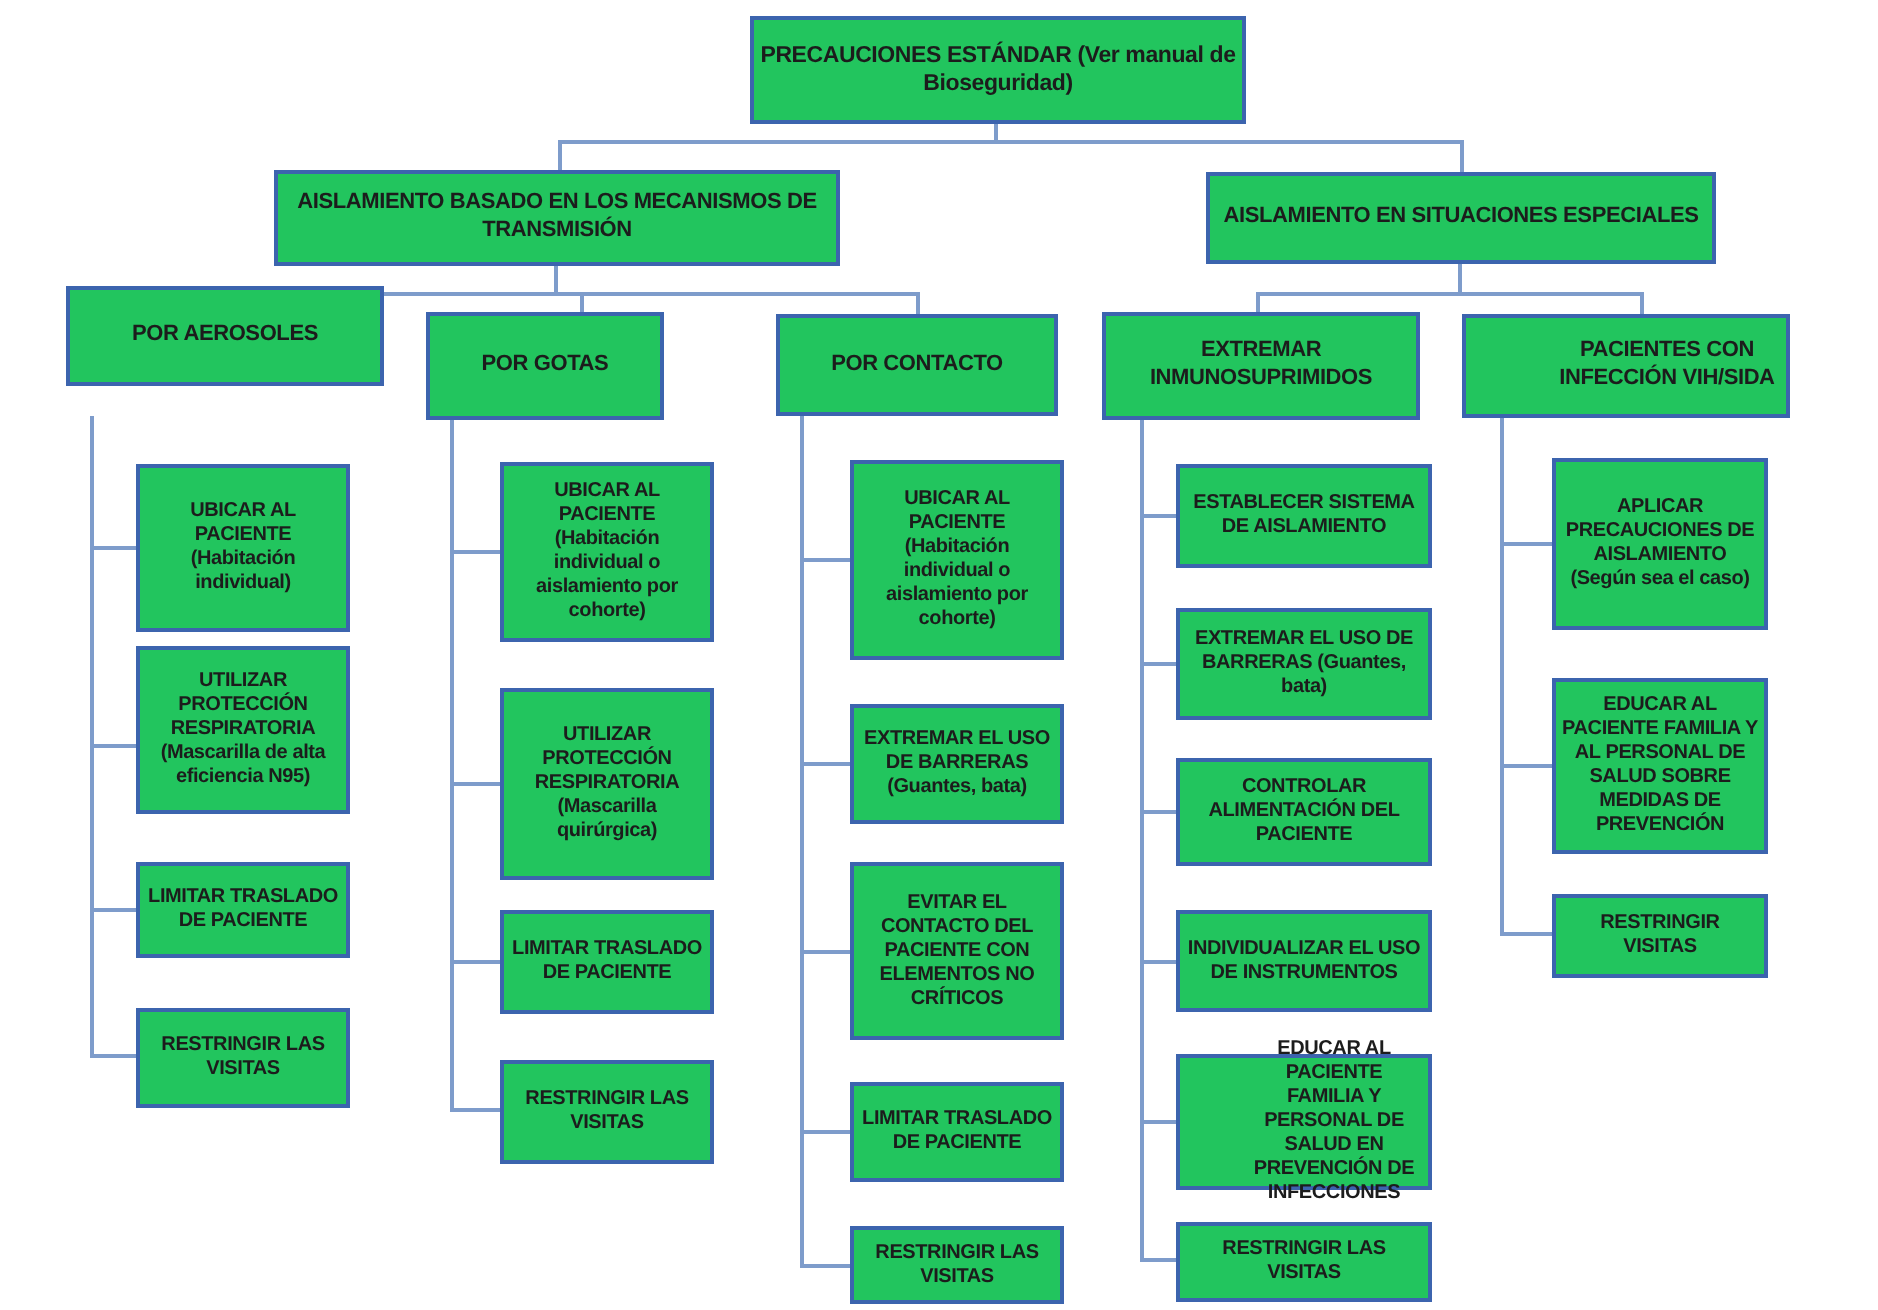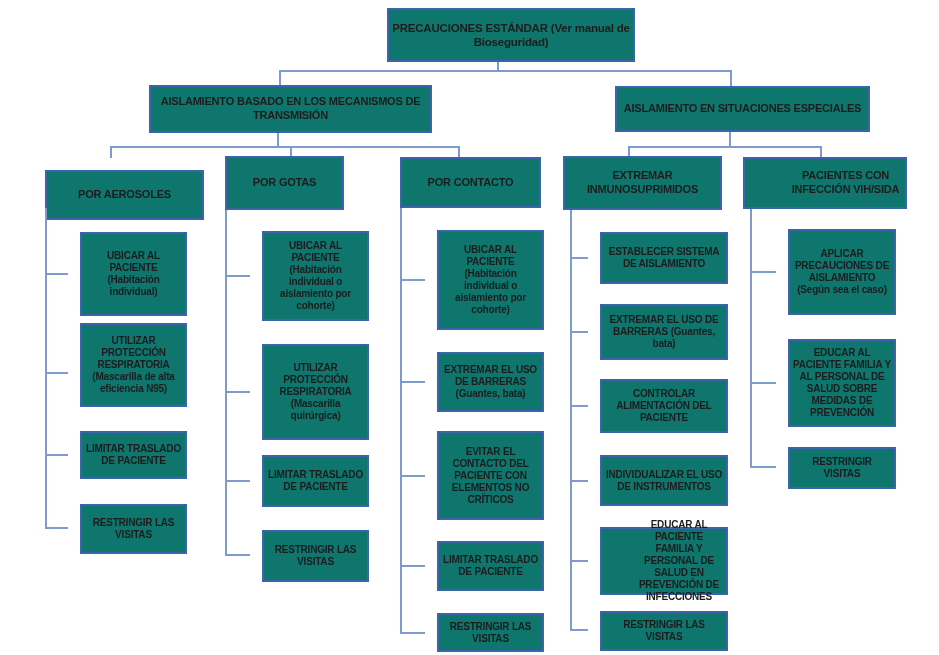--- a/index.html
+++ b/index.html
@@ -13,29 +13,28 @@
     position:relative;
     width:939px;height:655px;
     background:var(--bg);
     font-family:"Liberation Sans", sans-serif;
     overflow:hidden;
   }
   .node{
     position:absolute;
     box-sizing:border-box;
     border:2px solid var(--border);
-    background:#0f766e;
+    background:#22c55e;
     display:flex;align-items:center;justify-content:center;
     text-align:center;
     font-weight:bold;
     color:var(--text);
     padding:2px 3px;
     line-height:1.25;
     letter-spacing:-0.2px;
-    margin-left:12px;
   }
   .root-node{font-size:11.5px;}
   .branch-node{font-size:11px;}
   .col-node{font-size:11px;}
   .item-node{font-size:10px;line-height:1.2;}
   .hline,.vline{position:absolute;background:var(--line);}
   .hline{height:2px;}
   .vline{width:2px;}
 </style>
 </head>
@@ -57,21 +56,21 @@
   <div class="hline" style="left:110px;top:146px;width:350px;"></div>
   <div class="vline" style="left:110px;top:146px;height:12px;"></div>
   <div class="vline" style="left:290px;top:146px;height:10px;"></div>
   <div class="vline" style="left:458px;top:146px;height:11px;"></div>
 
   <div class="vline" style="left:729px;top:132px;height:15px;"></div>
   <div class="hline" style="left:628px;top:146px;width:194px;"></div>
   <div class="vline" style="left:628px;top:146px;height:10px;"></div>
   <div class="vline" style="left:820px;top:146px;height:11px;"></div>
 
-  <div class="node col-node" style="left:33px;top:170px;width:159px;height:50px;">POR AEROSOLES</div>
+  <div class="node col-node" style="left:33px;top:143px;width:159px;height:50px;">POR AEROSOLES</div>
   <div class="node col-node" style="left:213px;top:156px;width:119px;height:54px;">POR GOTAS</div>
   <div class="node col-node" style="left:388px;top:157px;width:141px;height:51px;">POR CONTACTO</div>
   <div class="node col-node" style="left:551px;top:156px;width:159px;height:54px;">EXTREMAR INMUNOSUPRIMIDOS</div>
   <div class="node col-node" style="left:731px;top:157px;width:164px;height:52px;padding-left:44px;">PACIENTES CON INFECCIÓN VIH/SIDA</div>
 
   <div class="vline" style="left:45px;top:208px;height:321px;"></div>
   <div class="hline" style="left:45px;top:273px;width:23px;"></div>
   <div class="hline" style="left:45px;top:372px;width:23px;"></div>
   <div class="hline" style="left:45px;top:454px;width:23px;"></div>
   <div class="hline" style="left:45px;top:527px;width:23px;"></div>

